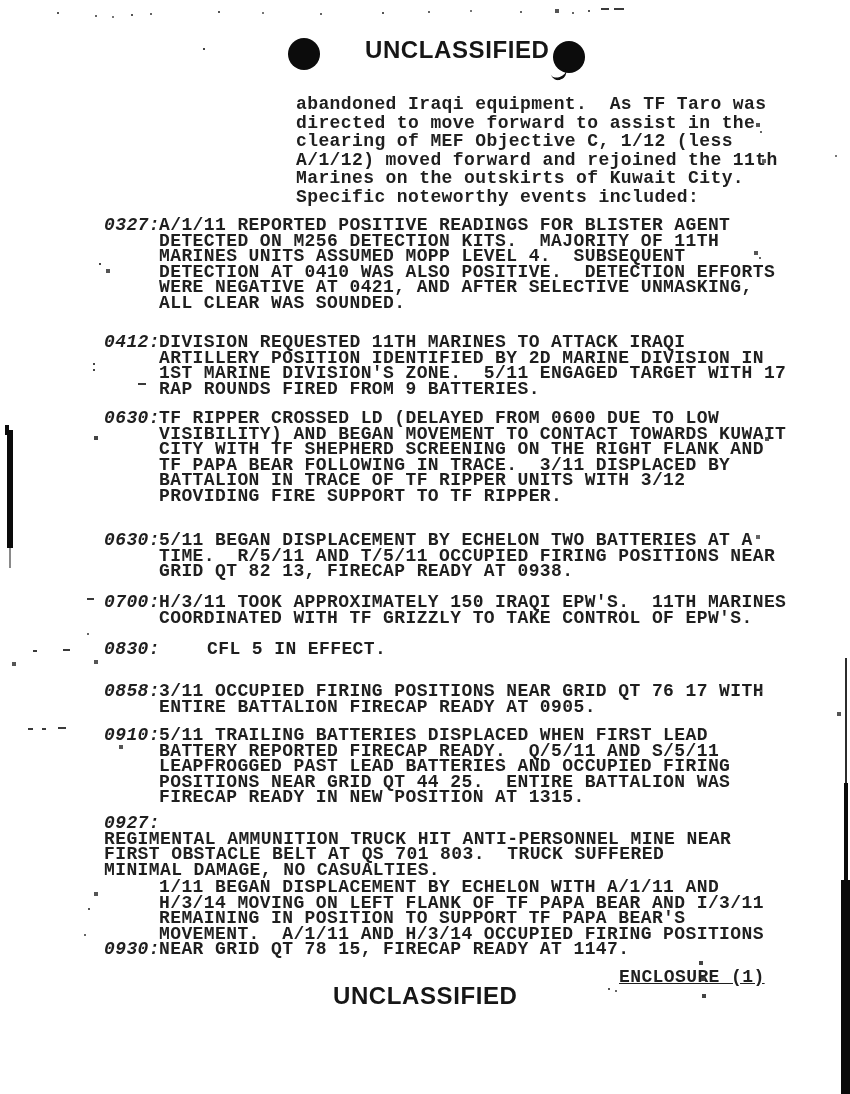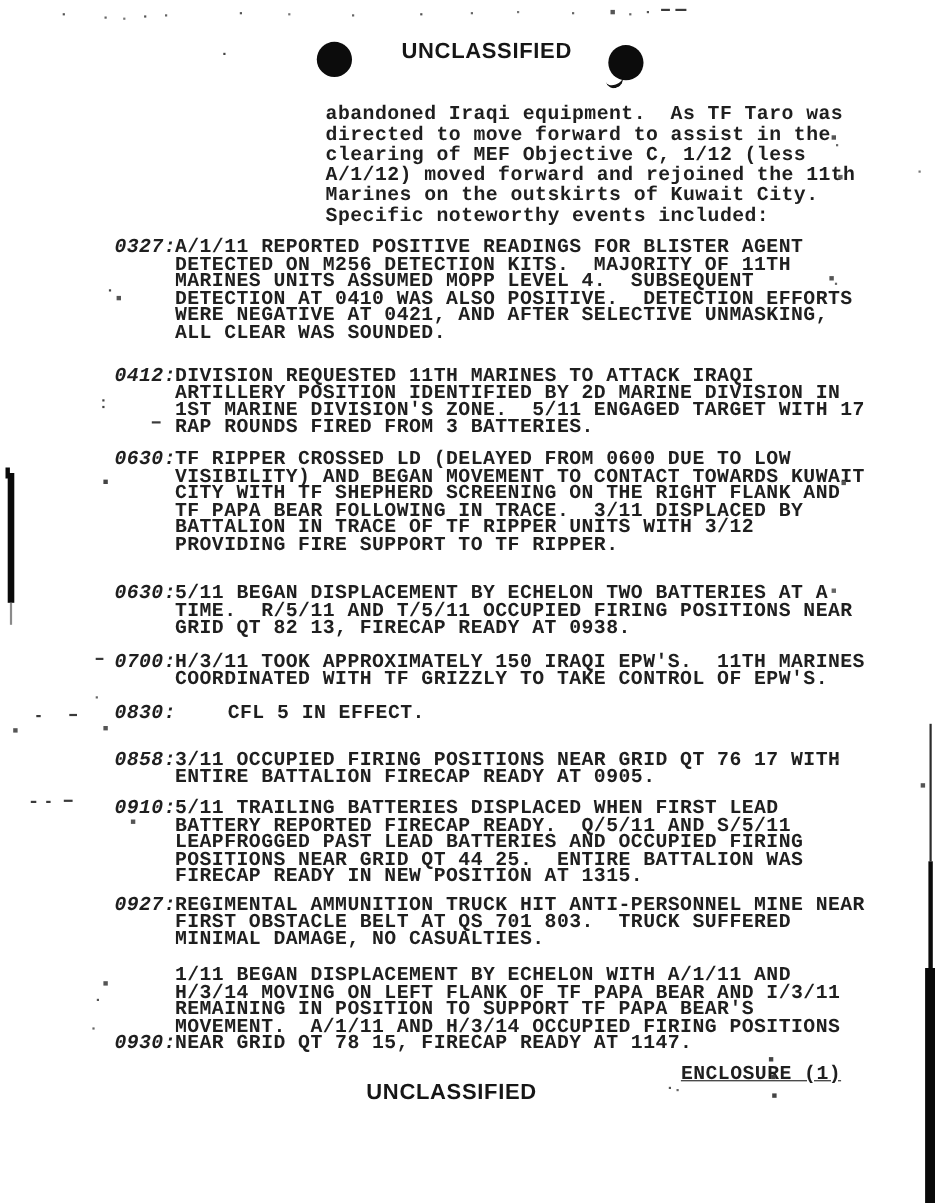--- a/index.html
+++ b/index.html
@@ -9,21 +9,21 @@
     overflow:hidden;
   }
   .mono{
     font-family:"Liberation Mono","DejaVu Sans Mono",monospace;
     font-weight:bold;font-size:18px;line-height:15.5px;
     letter-spacing:0.4px;color:#1f1f1f;white-space:pre;
   }
   .classification{
     position:absolute;
     font-family:"Liberation Sans","DejaVu Sans",sans-serif;
-    font-weight:bold;font-size:20px;letter-spacing:0.6px;color:#161616;
+    font-weight:bold;font-size:24px;letter-spacing:0.6px;color:#161616;
   }
   .intro{position:absolute;left:296px;top:95px;line-height:18.6px;}
   .entry{position:absolute;left:104px;display:flex;align-items:flex-start;}
   .entry .time{flex:none;width:55px;font-style:italic;}
   .entry .body{margin:0;}
   .punch{position:absolute;width:32px;height:32px;border-radius:50%;background:#0c0c0c;}
   .punch-tail{
     position:absolute;width:16px;height:8px;border:0;
     border-bottom:3px solid #111;border-radius:0 0 8px 8px;
     transform:rotate(-18deg);
@@ -73,21 +73,21 @@
 MARINES UNITS ASSUMED MOPP LEVEL 4.  SUBSEQUENT
 DETECTION AT 0410 WAS ALSO POSITIVE.  DETECTION EFFORTS
 WERE NEGATIVE AT 0421, AND AFTER SELECTIVE UNMASKING,
 ALL CLEAR WAS SOUNDED.</pre>
 </div>
 <div class="entry" style="top:335px;">
   <span class="mono time">0412:</span>
   <pre class="mono body">DIVISION REQUESTED 11TH MARINES TO ATTACK IRAQI
 ARTILLERY POSITION IDENTIFIED BY 2D MARINE DIVISION IN
 1ST MARINE DIVISION'S ZONE.  5/11 ENGAGED TARGET WITH 17
-RAP ROUNDS FIRED FROM 3 BATTERIES.</pre>
+RAP ROUNDS FIRED FROM 9 BATTERIES.</pre>
 </div>
 <div class="entry" style="top:411px;">
   <span class="mono time">0630:</span>
   <pre class="mono body">TF RIPPER CROSSED LD (DELAYED FROM 0600 DUE TO LOW
 VISIBILITY) AND BEGAN MOVEMENT TO CONTACT TOWARDS KUWAIT
 CITY WITH TF SHEPHERD SCREENING ON THE RIGHT FLANK AND
 TF PAPA BEAR FOLLOWING IN TRACE.  3/11 DISPLACED BY
 BATTALION IN TRACE OF TF RIPPER UNITS WITH 3/12
 PROVIDING FIRE SUPPORT TO TF RIPPER.</pre>
 </div>
@@ -112,21 +112,21 @@
 ENTIRE BATTALION FIRECAP READY AT 0905.</pre>
 </div>
 <div class="entry" style="top:728px;">
   <span class="mono time">0910:</span>
   <pre class="mono body">5/11 TRAILING BATTERIES DISPLACED WHEN FIRST LEAD
 BATTERY REPORTED FIRECAP READY.  Q/5/11 AND S/5/11
 LEAPFROGGED PAST LEAD BATTERIES AND OCCUPIED FIRING
 POSITIONS NEAR GRID QT 44 25.  ENTIRE BATTALION WAS
 FIRECAP READY IN NEW POSITION AT 1315.</pre>
 </div>
-<div class="entry" style="top:816px;">
+<div class="entry" style="top:816px;flex-direction:column;">
   <span class="mono time">0927:</span>
   <pre class="mono body">REGIMENTAL AMMUNITION TRUCK HIT ANTI-PERSONNEL MINE NEAR
 FIRST OBSTACLE BELT AT QS 701 803.  TRUCK SUFFERED
 MINIMAL DAMAGE, NO CASUALTIES.</pre>
 </div>
 <div class="entry" style="top:880px;align-items:flex-end;">
   <span class="mono time">0930:</span>
   <pre class="mono body">1/11 BEGAN DISPLACEMENT BY ECHELON WITH A/1/11 AND
 H/3/14 MOVING ON LEFT FLANK OF TF PAPA BEAR AND I/3/11
 REMAINING IN POSITION TO SUPPORT TF PAPA BEAR'S

